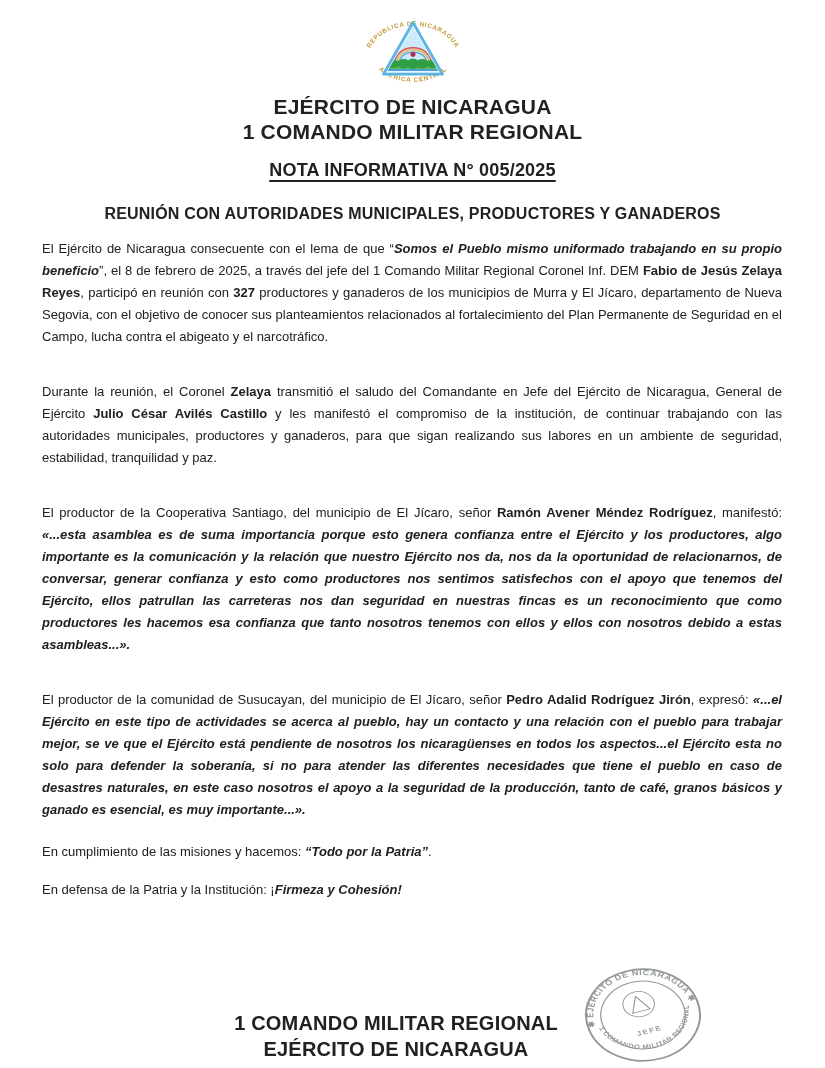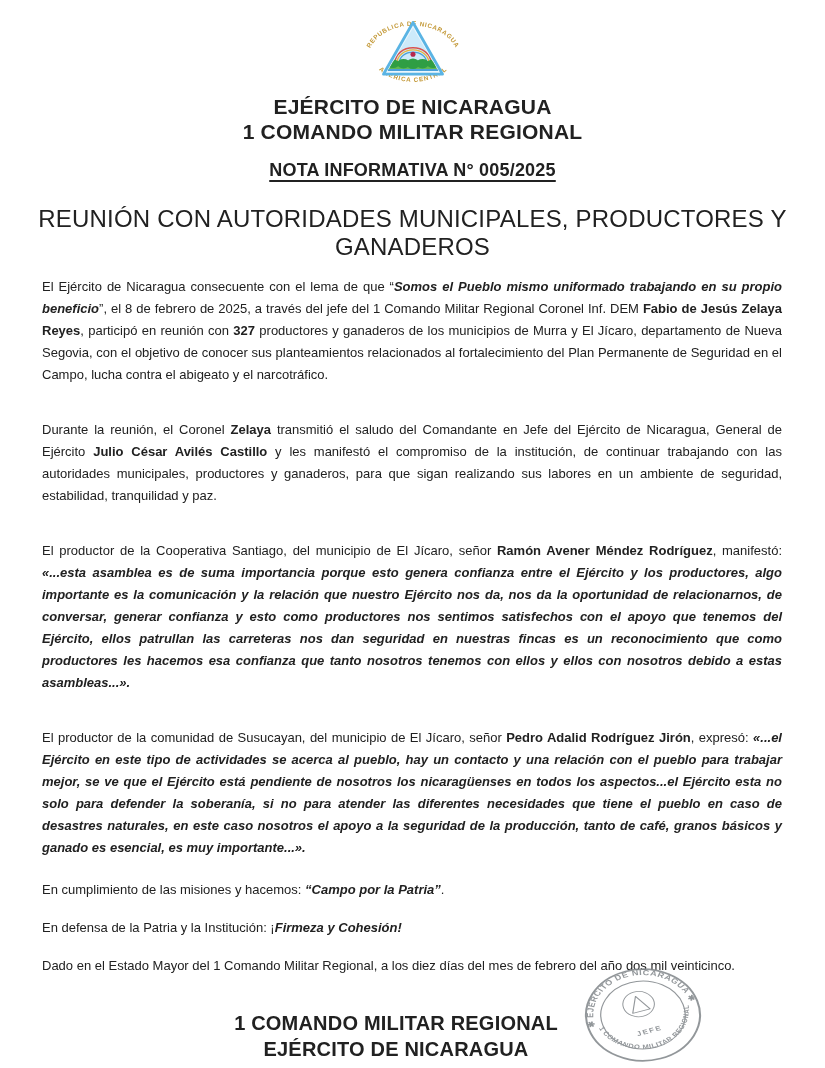--- a/index.html
+++ b/index.html
@@ -17,21 +17,21 @@
   .h-org  { font-size:21px; font-weight:700; line-height:25px; letter-spacing:.2px; margin-top:5px; }
   .h-unit { font-size:21px; font-weight:700; line-height:25px; letter-spacing:.2px; }
   .nota-wrap { margin-top:16px; }
   .nota {
     display:inline-block;
     font-size:18px; font-weight:700; letter-spacing:.2px;
     text-decoration:underline;
     text-decoration-thickness:2px;
     text-underline-offset:4px;
   }
-  .subject { margin-top:24px; font-size:24px; font-weight:400; letter-spacing:.2px; }
+  .subject { margin-top:24px; font-size:16px; font-weight:700; letter-spacing:.2px; }
   .doc-body {
     margin-top:15px;
     padding:0 43px 0 42px;
     font-size:13px; line-height:22px;
     text-align:justify;
   }
   .para { margin:0; }
   .para + .para { margin-top:33px; }
   .closing .para { margin-top:16px; }
   .closing .para:first-child { margin-top:20px; }
@@ -100,23 +100,22 @@
   </div>
 
   <div class="doc-body">
     <div>
         <p class="para"><span class="n">El Ejército de Nicaragua consecuente con el lema de que “</span><span class="bi">Somos el Pueblo mismo uniformado trabajando en su propio beneficio</span><span class="n">”, el 8 de febrero de 2025, a través del jefe del 1 Comando Militar Regional Coronel Inf. DEM </span><span class="b">Fabio de Jesús Zelaya Reyes</span><span class="n">, participó en reunión con </span><span class="b">327</span><span class="n"> productores y ganaderos de los municipios de Murra y El Jícaro, departamento de Nueva Segovia, con el objetivo de conocer sus planteamientos relacionados al fortalecimiento del Plan Permanente de Seguridad en el Campo, lucha contra el abigeato y el narcotráfico.</span></p>
         <p class="para"><span class="n">Durante la reunión, el Coronel </span><span class="b">Zelaya</span><span class="n"> transmitió el saludo del Comandante en Jefe del Ejército de Nicaragua, General de Ejército </span><span class="b">Julio César Avilés Castillo</span><span class="n"> y les manifestó el compromiso de la institución, de continuar trabajando con las autoridades municipales, productores y ganaderos, para que sigan realizando sus labores en un ambiente de seguridad, estabilidad, tranquilidad y paz.</span></p>
         <p class="para"><span class="n">El productor de la Cooperativa Santiago, del municipio de El Jícaro, señor </span><span class="b">Ramón Avener Méndez Rodríguez</span><span class="n">, manifestó: </span><span class="bi">«...esta asamblea es de suma importancia porque esto genera confianza entre el Ejército y los productores, algo importante es la comunicación y la relación que nuestro Ejército nos da, nos da la oportunidad de relacionarnos, de conversar, generar confianza y esto como productores nos sentimos satisfechos con el apoyo que tenemos del Ejército, ellos patrullan las carreteras nos dan seguridad en nuestras fincas es un reconocimiento que como productores les hacemos esa confianza que tanto nosotros tenemos con ellos y ellos con nosotros debido a estas asambleas...».</span></p>
         <p class="para"><span class="n">El productor de la comunidad de Susucayan, del municipio de El Jícaro, señor </span><span class="b">Pedro Adalid Rodríguez Jirón</span><span class="n">, expresó: </span><span class="bi">«...el Ejército en este tipo de actividades se acerca al pueblo, hay un contacto y una relación con el pueblo para trabajar mejor, se ve que el Ejército está pendiente de nosotros los nicaragüenses en todos los aspectos...el Ejército esta no solo para defender la soberanía, si no para atender las diferentes necesidades que tiene el pueblo en caso de desastres naturales, en este caso nosotros el apoyo a la seguridad de la producción,  tanto de café, granos básicos y ganado es esencial, es muy importante...».</span></p>
       </div>
     <div class="closing">
-        <p class="para"><span class="n">En cumplimiento de las misiones y hacemos: </span><span class="bi">“Campo por la Patria”</span><span class="n">.</span></p>
+        <p class="para"><span class="n">En cumplimiento de las misiones y hacemos: </span><span class="bi">“Todo por la Patria”</span><span class="n">.</span></p>
         <p class="para"><span class="n">En defensa de la Patria y la Institución: ¡</span><span class="bi">Firmeza y Cohesión!</span></p>
-        <p class="para"><span class="n">Dado en el Estado Mayor del 1 Comando Militar Regional, a los diez días del mes de febrero del año dos mil veinticinco.</span></p>
       </div>
   </div>
 
   <div class="footer-titles">
     <div>1 COMANDO MILITAR REGIONAL</div>
     <div>EJÉRCITO DE NICARAGUA</div>
   </div>
 
   <div class="seal">
     <svg width="122" height="98" viewBox="0 0 120 120" preserveAspectRatio="none" aria-hidden="true">

